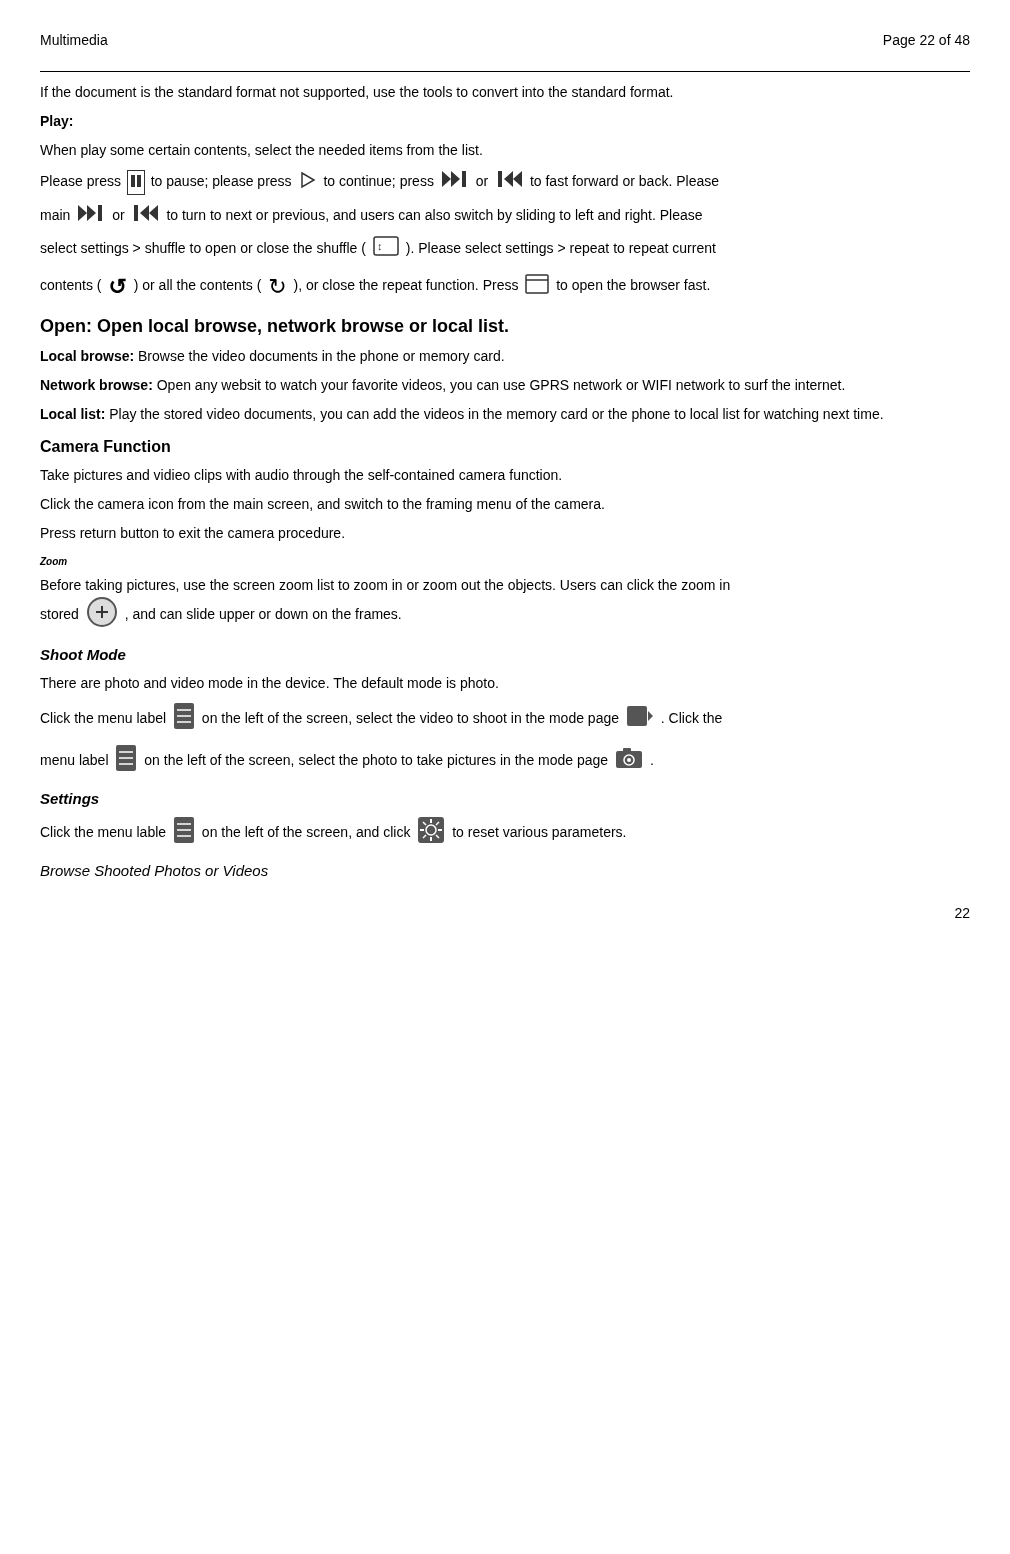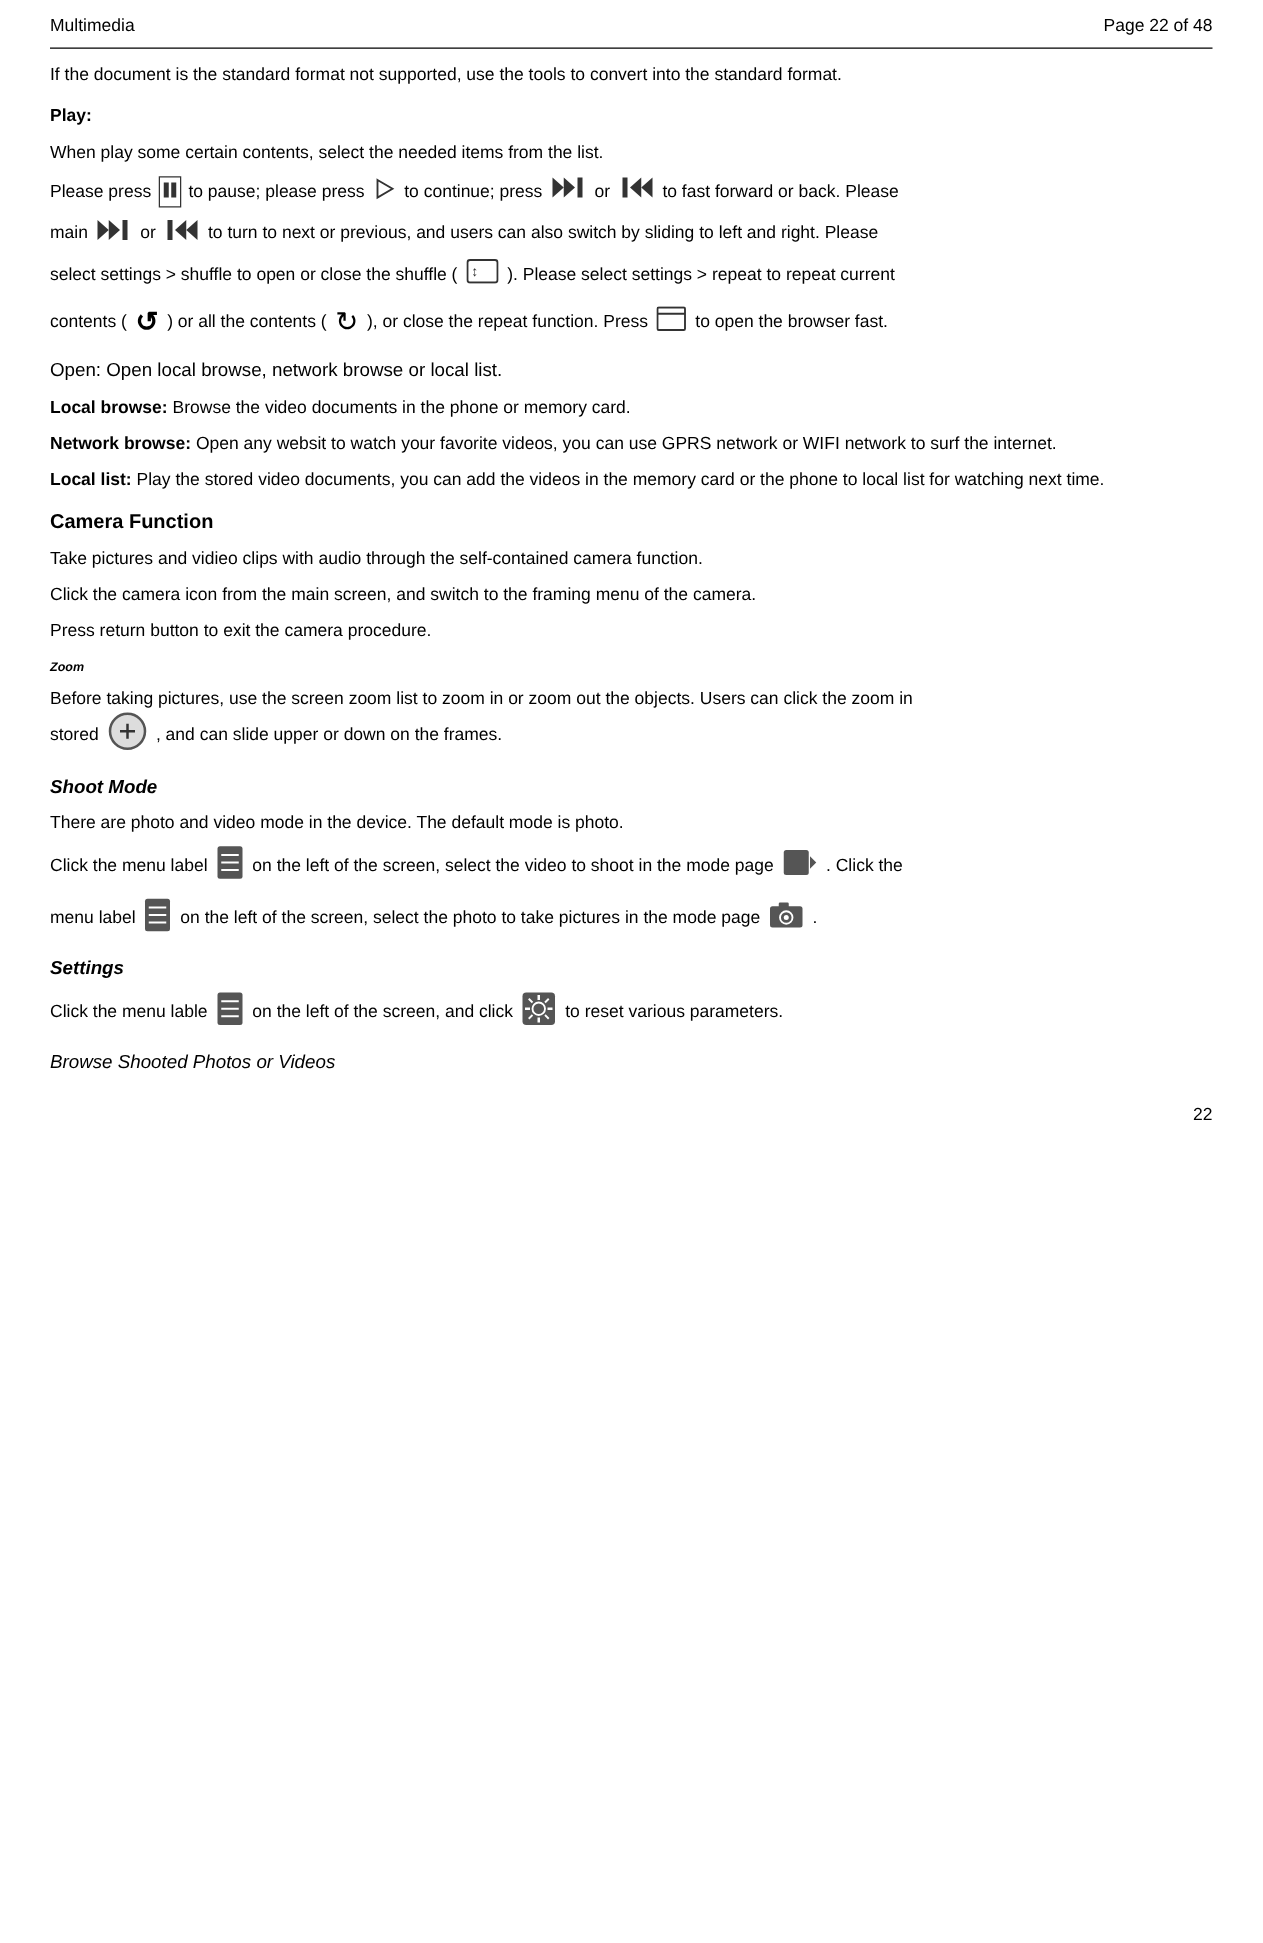--- a/index.html
+++ b/index.html
@@ -11,27 +11,28 @@
       width: 1010px;
       min-height: 1554px;
       padding: 10px 40px 30px 40px;
       line-height: 1.5;
     }
     .page-header {
       display: flex;
       justify-content: space-between;
       align-items: flex-end;
       border-bottom: 1px solid #000;
-      padding-bottom: 7px;
+      padding-bottom: 20px;
       margin-bottom: 10px;
-    }
-    .section { margin-bottom: 10px; margin-top: 12px; }
+      margin-top: 20px;
+    }
+    .section { margin-bottom: 10px; }
     p { margin-bottom: 8px; }
     .bold { font-weight: bold; }
-    .heading-bold { font-weight: normal; font-size: 15px; margin-bottom: 6px; }
+    .heading-bold { font-weight: bold; font-size: 18px; margin-bottom: 6px; }
     .heading-camera { font-weight: bold; font-size: 16px; margin-bottom: 6px; }
     .heading-zoom { font-weight: bold; font-style: italic; font-size: 10px; margin-bottom: 6px; }
     .heading-shoot { font-weight: bold; font-style: italic; font-size: 15px; margin-bottom: 6px; }
     .heading-settings { font-weight: bold; font-style: italic; font-size: 15px; margin-bottom: 6px; }
     .heading-browse { font-weight: normal; font-style: italic; font-size: 15px; margin-bottom: 6px; }
 
     .inline-icon {
       display: inline-block;
       vertical-align: middle;
       margin: 0 3px;

